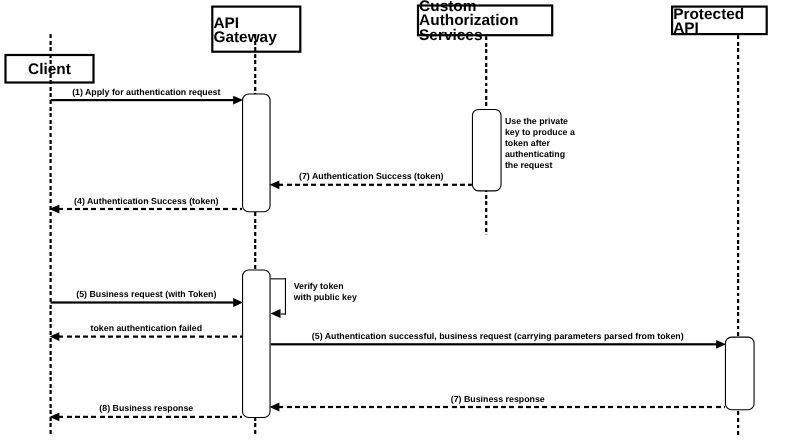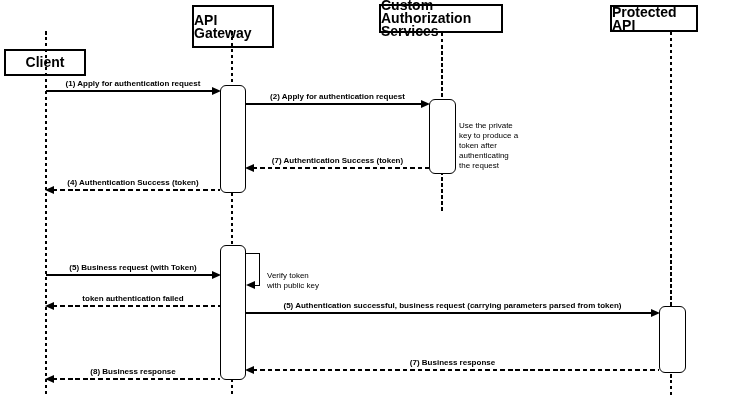--- a/index.html
+++ b/index.html
@@ -31,22 +31,22 @@
   .msg.right .line{right:7px;}
   .msg.right .arr{right:-1px;border-left:9px solid var(--stroke,#000);}
   .msg.left .line{left:7px;}
   .msg.left .arr{left:-1px;border-right:9px solid var(--stroke,#000);}
 
   
   .sl{position:absolute;background:var(--stroke,#000);z-index:3;}
   .sl-arr{position:absolute;width:0;height:0;z-index:3;
           border-top:4px solid transparent;border-bottom:4px solid transparent;
           border-right:9px solid var(--stroke,#000);}
-  .freetext{position:absolute;font-size:8px;font-weight:normal;line-height:10px;
-            white-space:pre-line;color:var(--stroke,#000);z-index:3;margin-top:15px;}
+  .freetext{position:absolute;font-size:8px;font-weight:bold;line-height:10px;
+            white-space:pre-line;color:var(--stroke,#000);z-index:3;}
 </style>
 </head>
 <body>
 
 <div class="canvas">
 
   <div class="lifeline" style="left:45px;top:31px;height:366px;"></div>
   <div class="lifeline" style="left:231px;top:31px;height:366px;"></div>
   <div class="lifeline" style="left:441px;top:33px;height:180px;"></div>
   <div class="lifeline" style="left:670px;top:32px;height:365px;"></div>
@@ -61,25 +61,20 @@
   <div class="bar" style="left:429px;top:99px;width:27px;height:75px;"></div>
   <div class="bar" style="left:220px;top:245px;width:26px;height:135px;"></div>
   <div class="bar" style="left:659px;top:306px;width:27px;height:67px;"></div>
 
   <div class="msg right" style="left:46px;top:78px;width:174px;">
     <div class="lbl">(1) Apply for authentication request</div>
     <div class="line"></div>
     <div class="arr"></div>
   </div>
 
-  <div class="msg right" style="left:246px;top:91px;width:183px;">
-    <div class="lbl">(2) Apply for authentication request</div>
-    <div class="line"></div>
-    <div class="arr"></div>
-  </div>
 
   <div class="msg left dashed" style="left:246px;top:155px;width:183px;">
     <div class="lbl">(7) Authentication Success (token)</div>
     <div class="line"></div>
     <div class="arr"></div>
   </div>
 
   <div class="msg left dashed" style="left:46px;top:177px;width:174px;">
     <div class="lbl">(4) Authentication Success (token)</div>
     <div class="line"></div>

